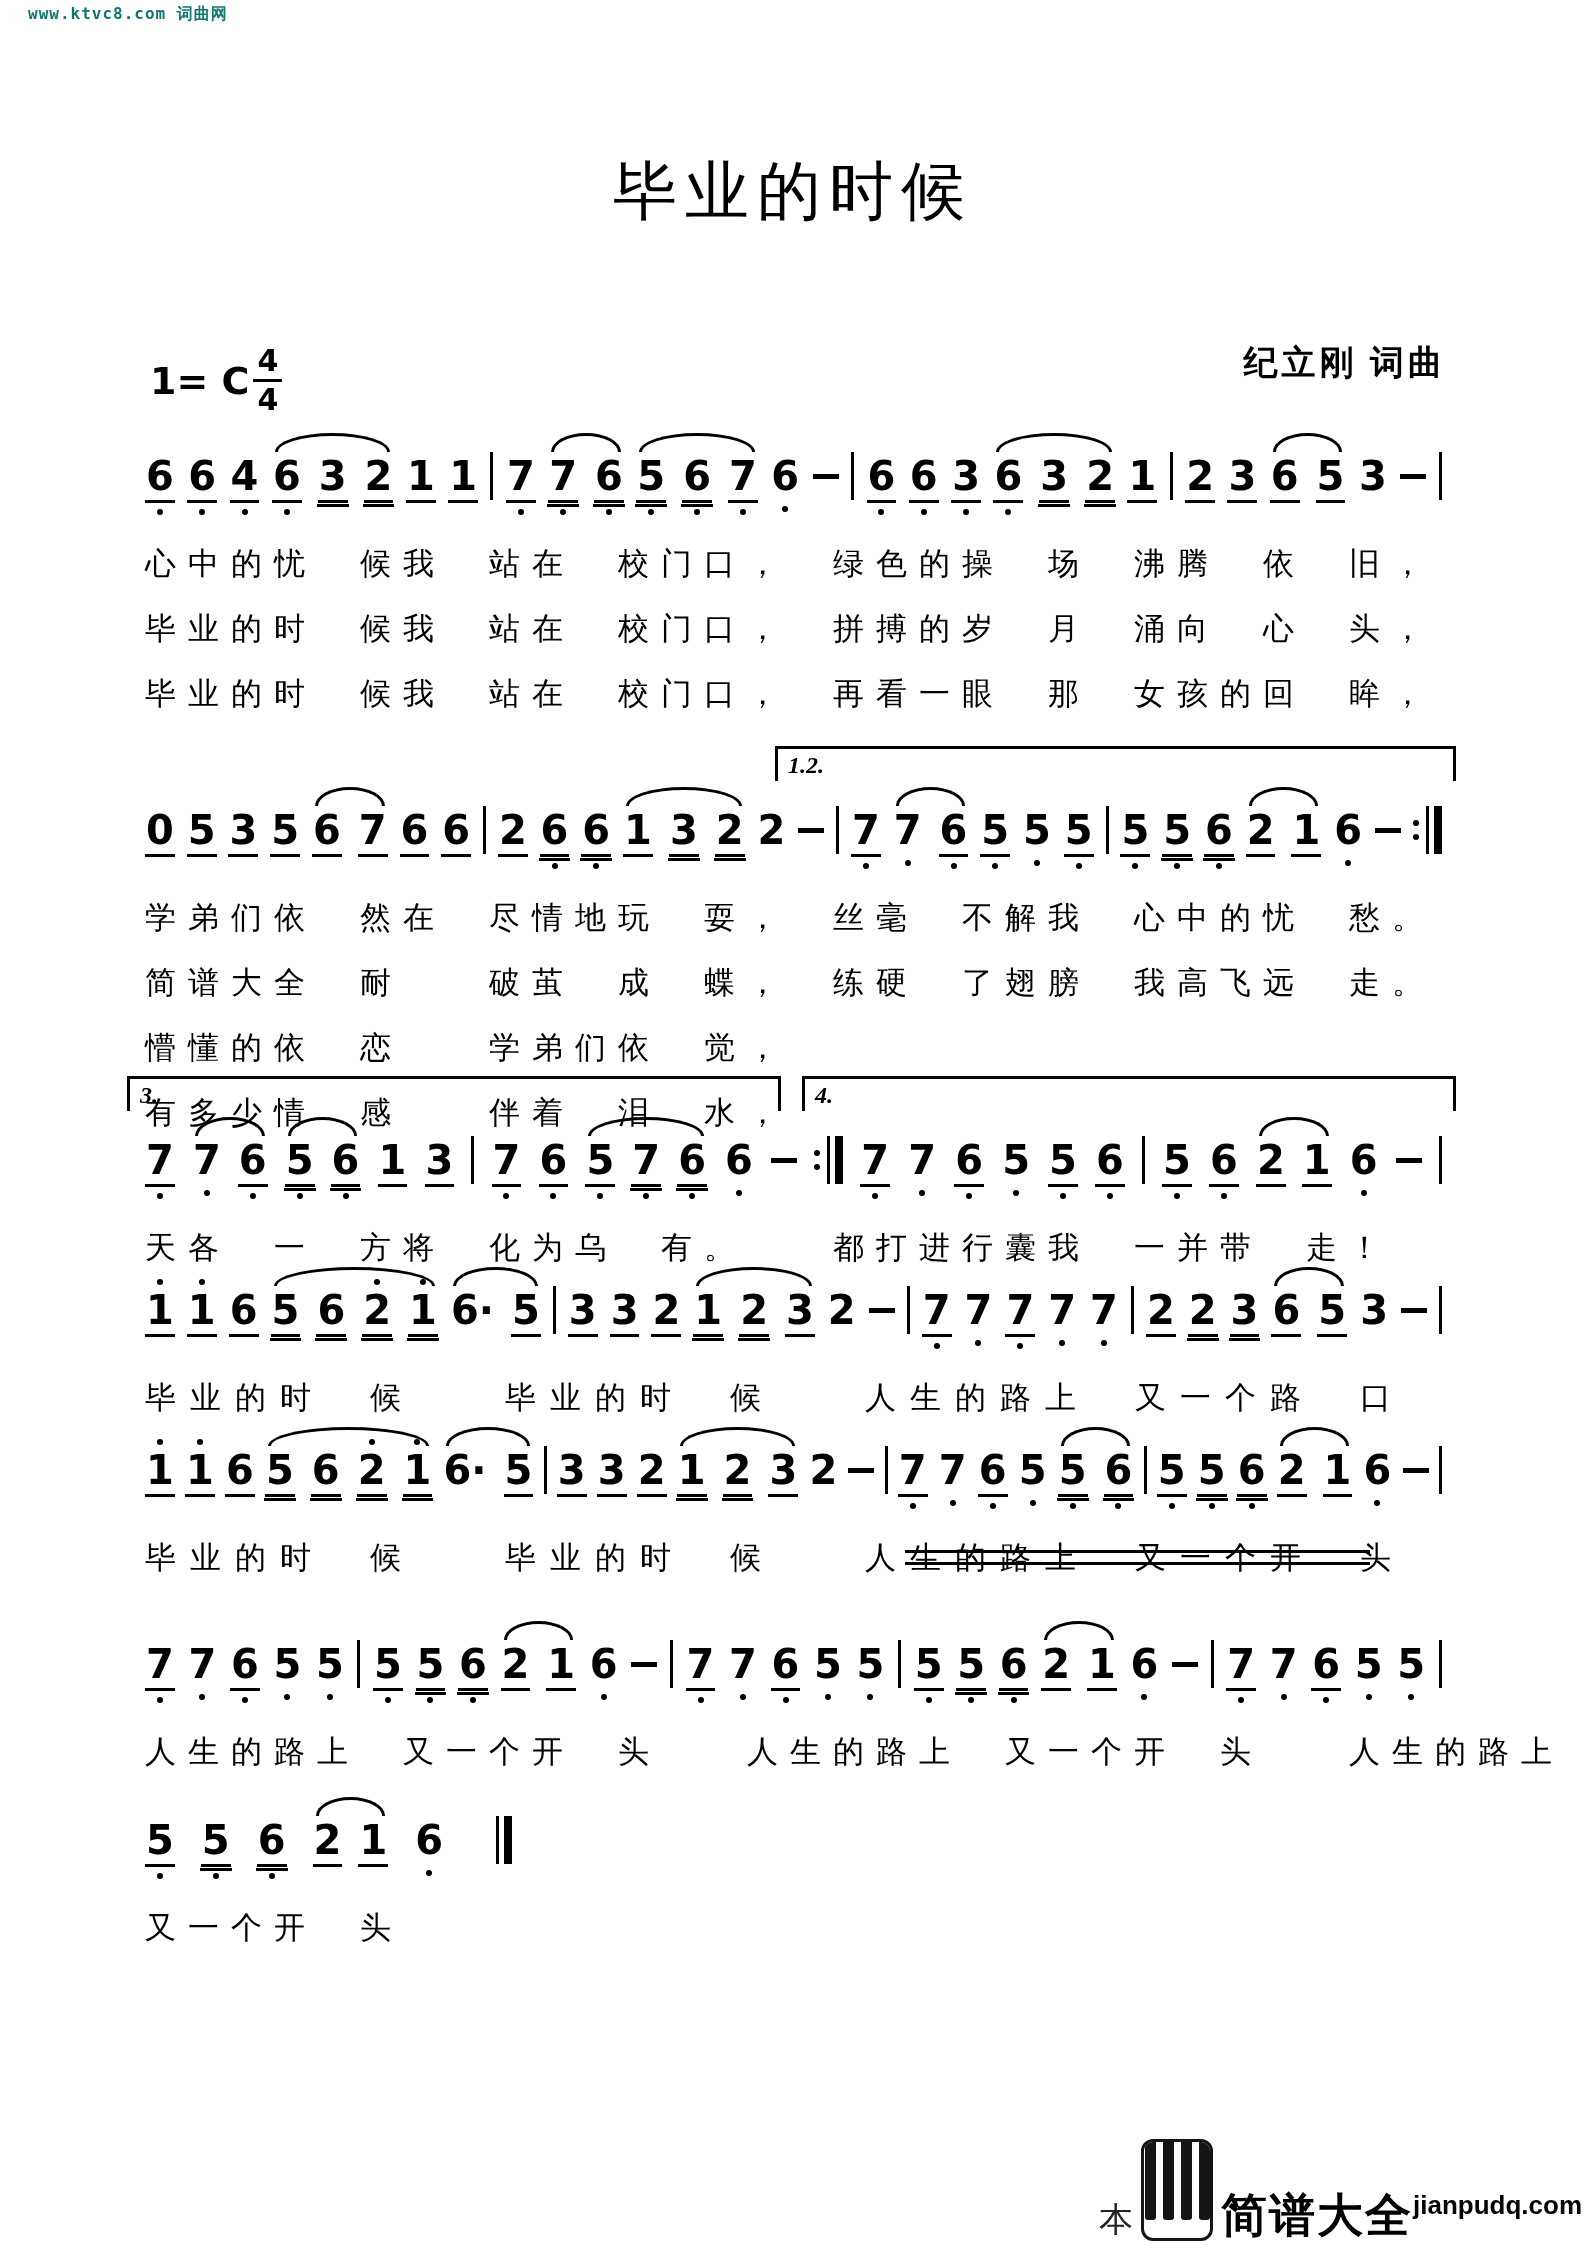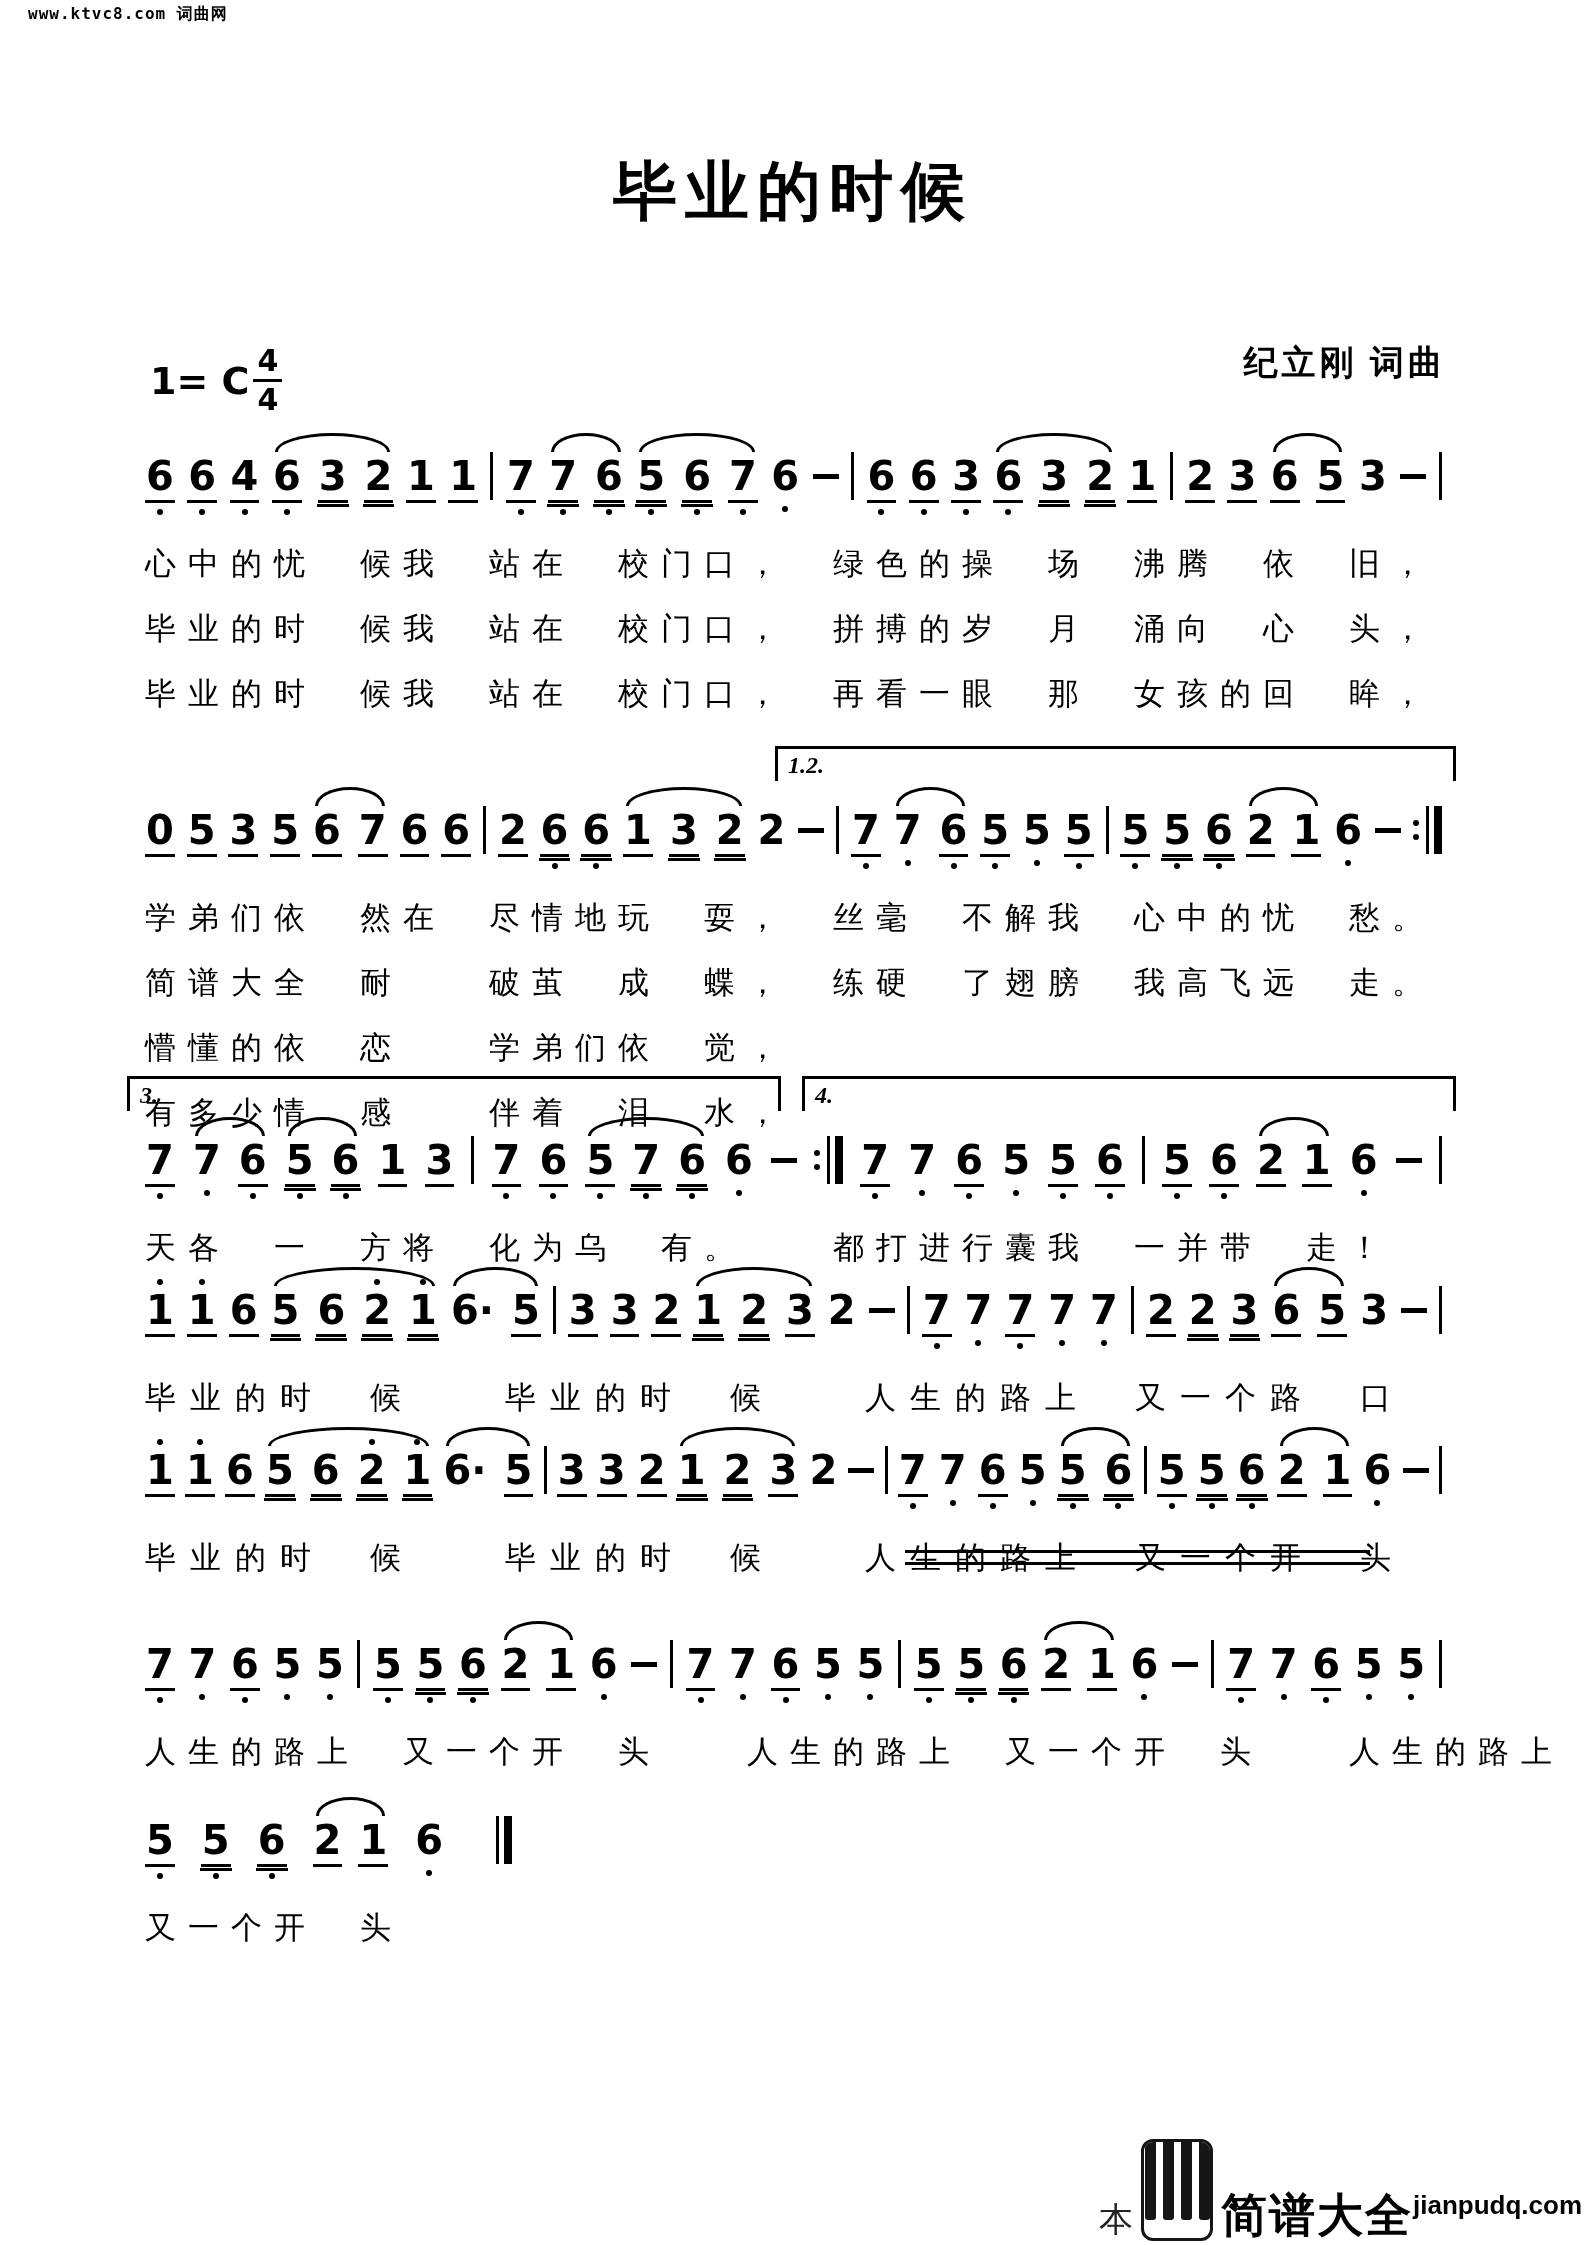--- a/index.html
+++ b/index.html
@@ -1,23 +1,23 @@
 <!DOCTYPE html>
 <html><head>
 <meta charset="utf-8">
 <style>
   html,body{margin:0;padding:0;}
   body{width:1586px;height:2245px;position:relative;background:#fff;overflow:hidden;
        font-family:"Liberation Serif", serif;color:#000;}
   .abs{position:absolute;}
   
   #watermark{left:28px;top:4px;font-family:"DejaVu Sans Mono", monospace;
-             font-size:16px;font-weight:700;color:#000000;letter-spacing:1px;}
+             font-size:16px;font-weight:700;color:#0f766e;letter-spacing:1px;}
   
-  #title{left:0;right:0;top:148px;text-align:center;font-size:64px;font-weight:700;
+  #title{left:0;right:0;top:148px;text-align:center;font-size:64px;font-weight:400;
          letter-spacing:8px;font-family:"Liberation Serif", serif;}
   
   #keyrow{left:150px;top:344px;display:flex;align-items:center;gap:4px;}
   #key-sig{font-family:"DejaVu Sans", sans-serif;font-weight:700;font-size:38px;}
   .meter{display:flex;flex-direction:column;align-items:center;font-family:"DejaVu Sans", sans-serif;
          font-weight:700;font-size:30px;line-height:34px;}
   .meter .mtop{border-bottom:3px solid #000;padding:0 4px 1px 4px;}
   .meter .mbot{padding:1px 4px 0 4px;}
   #credit{right:140px;top:340px;font-size:34px;font-weight:700;letter-spacing:4px;}
   

